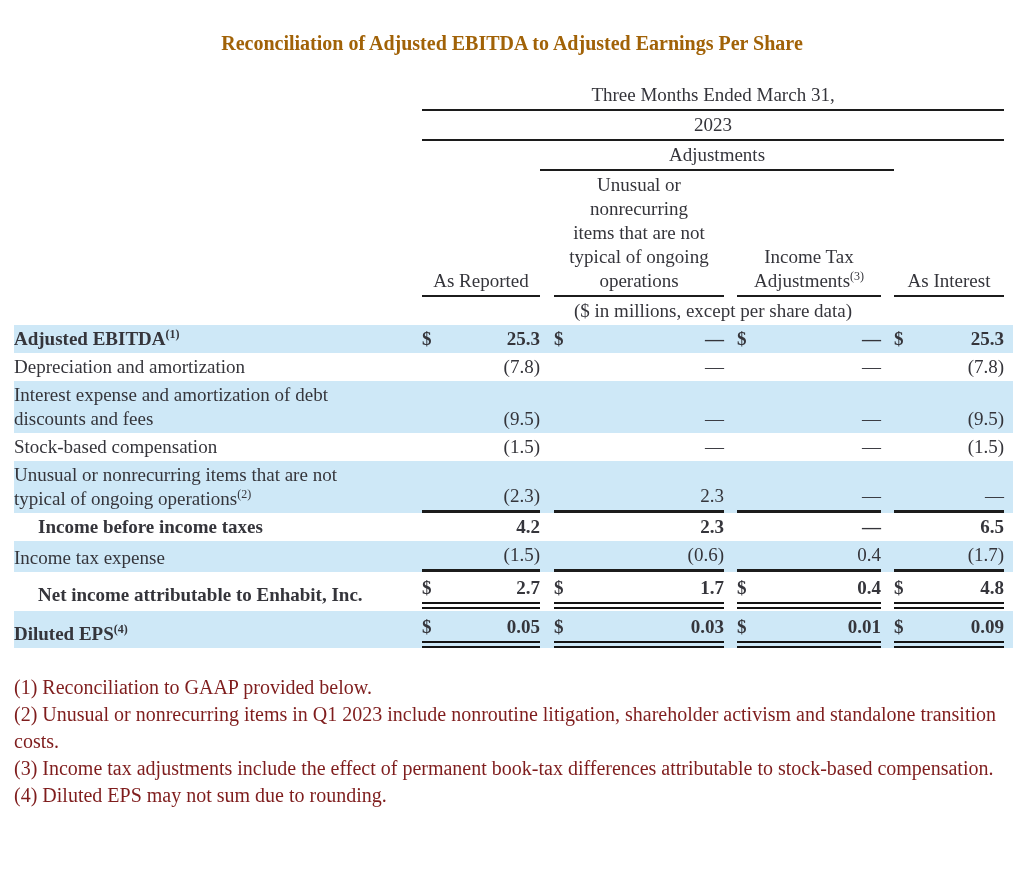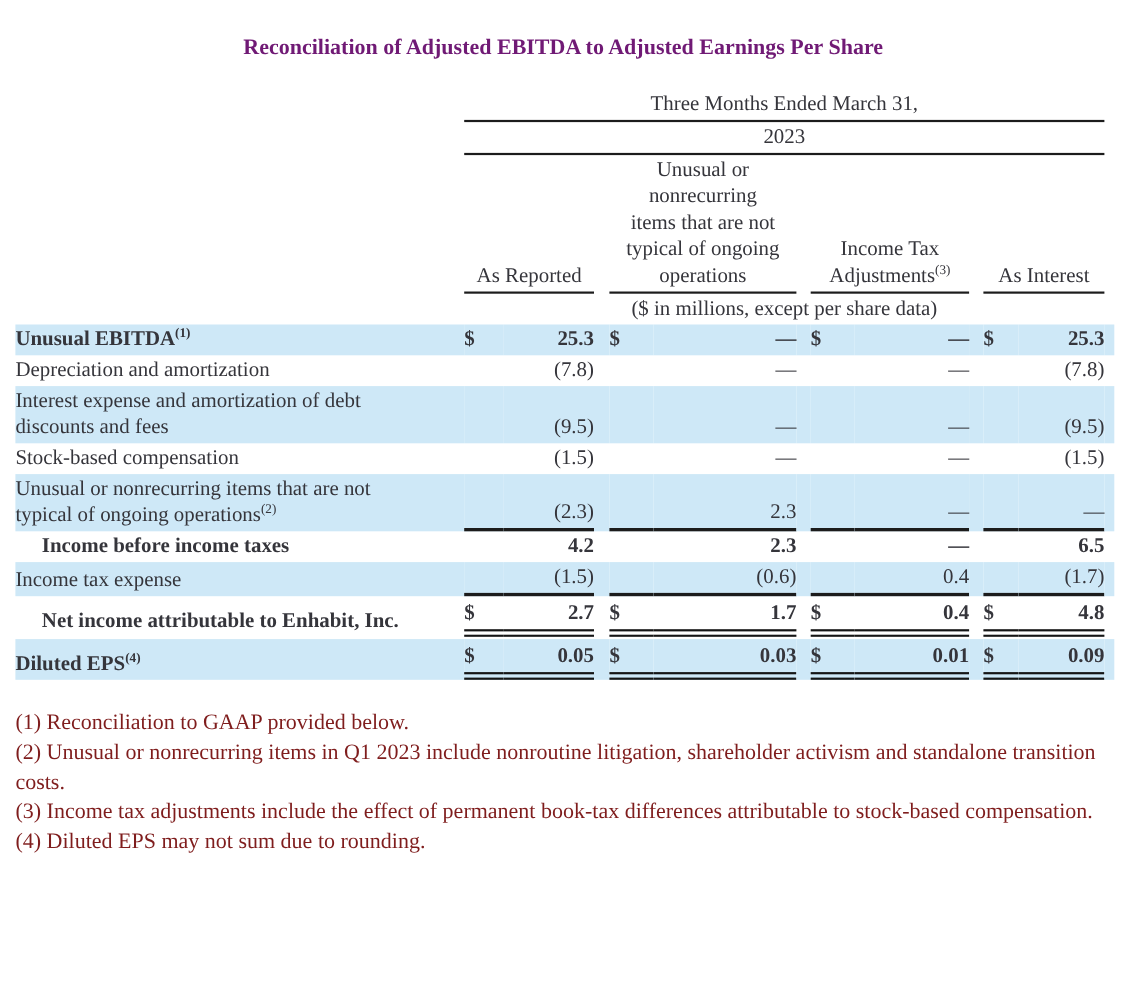--- a/index.html
+++ b/index.html
@@ -1,20 +1,20 @@
 <!DOCTYPE html>
 <html><head>
 <meta charset="utf-8">
 <style>
   html,body{margin:0;padding:0;background:#ffffff;}
   body{width:1024px;height:893px;overflow:hidden;
        font-family:"Liberation Serif","DejaVu Serif",serif;color:#35353b;}
   .page{box-sizing:border-box;width:1024px;height:893px;padding:32px 0 0 14px;}
   .title{font-size:20px;font-weight:bold;margin:0 0 26px -14px;width:1024px;
-         text-align:center;color:#701a75;}
+         text-align:center;color:#a16207;}
   table.fin{border-collapse:separate;border-spacing:0;table-layout:fixed;width:999px;}
   table.fin td, table.fin th{padding:2px 0;font-size:19px;line-height:24px;
          vertical-align:bottom;font-weight:normal;}
   
   .ph{font-size:18px;font-weight:bold;text-align:center;
       border-bottom:2px solid #1c1c1c;padding:0 0 2px;}
   .ah{font-size:18px;font-weight:bold;text-align:center;
       border-bottom:2px solid #1c1c1c;padding:9px 0 1px;}
   th.ch{font-size:18px;font-weight:bold;text-align:center;
       border-bottom:2px solid #1c1c1c;padding:0 0 3px;}
@@ -70,20 +70,26 @@
       <td colspan="11" class="ph">Three Months Ended March 31,</td>
       <td></td>
     </tr>
     <tr>
       <td></td>
       <td colspan="11" class="ph">2023</td>
       <td></td>
     </tr>
     <tr>
       <td></td>
+      <td colspan="2"></td>
+      <td colspan="7" class="ah">Adjustments</td>
+      <td colspan="3"></td>
+    </tr>
+    <tr>
+      <td></td>
       <th colspan="2" class="ch"><span class="pre">As Reported</span></th>
       <td></td>
       <th colspan="2" class="ch"><span class="pre">Unusual or
 nonrecurring
 items that are not
 typical of ongoing
 operations</span></th>
       <td></td>
       <th colspan="2" class="ch"><span class="pre">Income Tax
 Adjustments</span><sup>(3)</sup></th>
@@ -91,21 +97,21 @@
       <th colspan="2" class="ch"><span class="pre">As Interest</span></th>
       <td></td>
     </tr>
     <tr>
       <td></td>
       <td colspan="11" class="units">($ in millions, except per share data)</td>
       <td></td>
     </tr>
 
     <tr class="blue bold">
-      <td class="lbl"><span>Unusual EBITDA</span><sup>(1)</sup></td>
+      <td class="lbl"><span>Adjusted EBITDA</span><sup>(1)</sup></td>
       <td class="d d1">$</td>
       <td class="v v1">25.3</td>
       <td class="g"></td>
       <td class="d d2">$</td>
       <td class="v v2">—</td>
       <td class="g"></td>
       <td class="d d3">$</td>
       <td class="v v3">—</td>
       <td class="g"></td>
       <td class="d d4">$</td>

